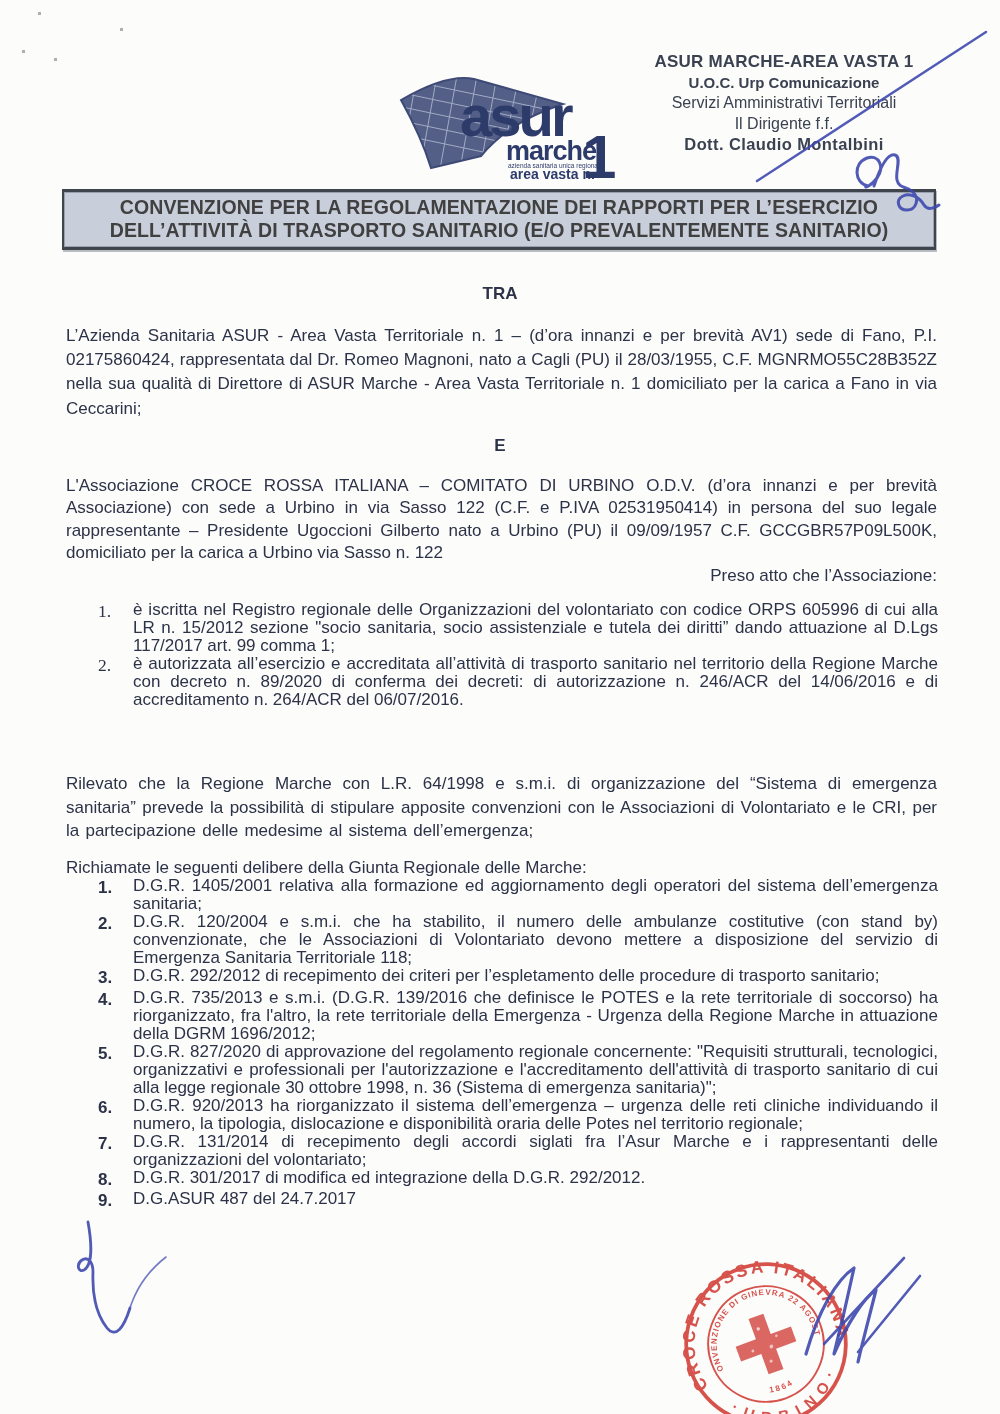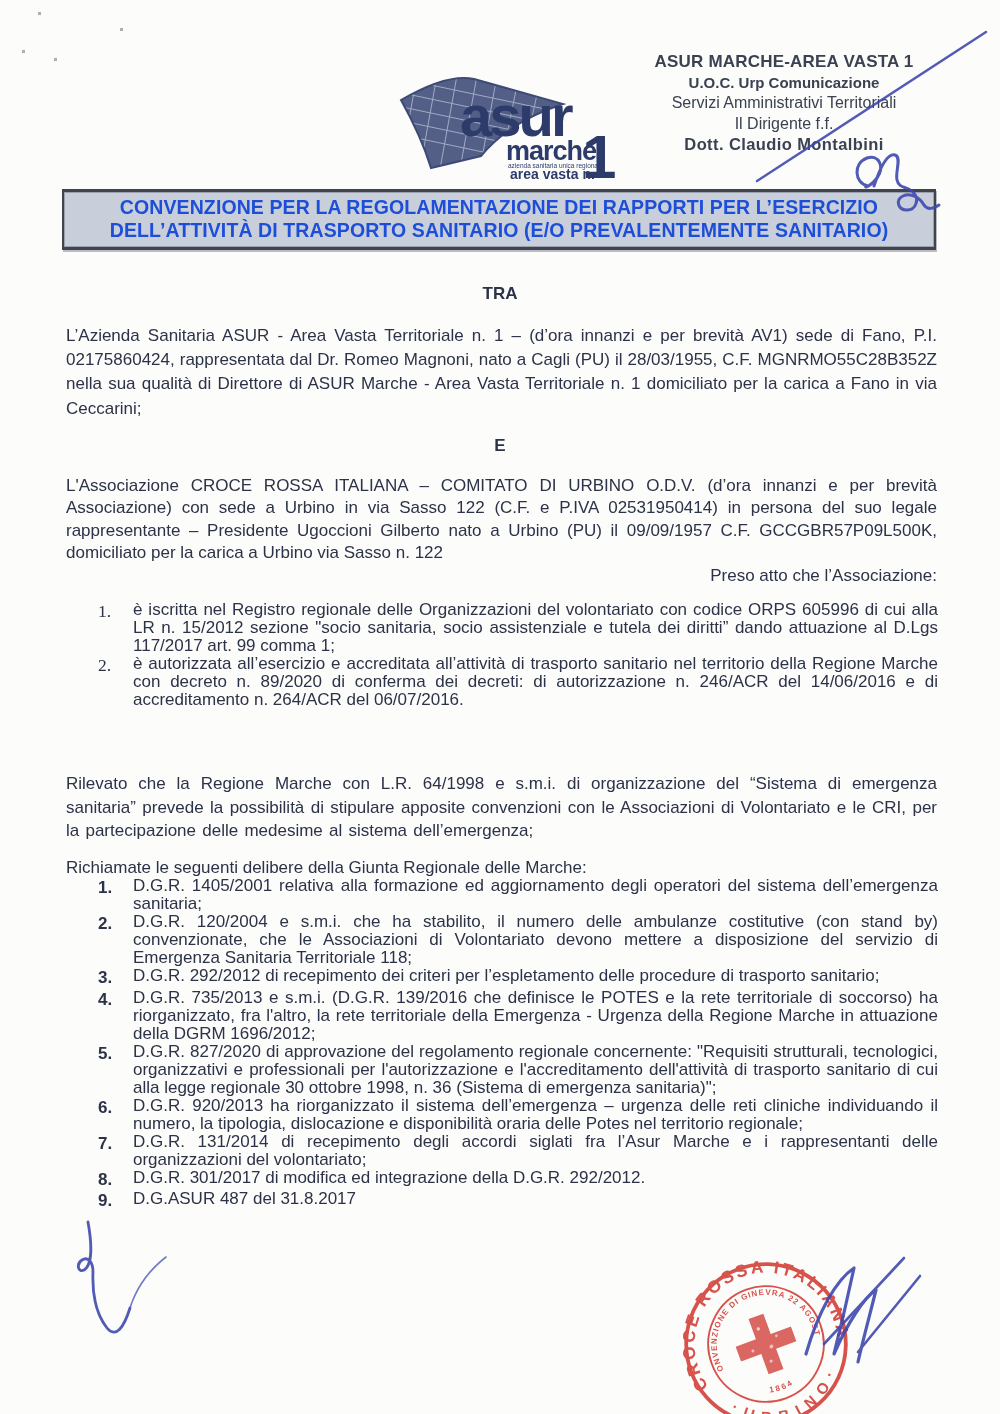--- a/index.html
+++ b/index.html
@@ -16,21 +16,21 @@
   .hdr .h3{font-size:16px;}
   .hdr .h4{font-size:16px;}
   .hdr .h5{font-size:16.5px;font-weight:bold;letter-spacing:.4px;}
   
   .banner{
     left:62px;top:189px;width:874px;box-sizing:border-box;
     background:#c9cedb;border:2px solid #40444d;border-top-width:3px;border-bottom-width:3px;
     box-shadow:inset 0 0 0 1px #9ba1ae, 1px 2px 0 #b9bcc2;
     text-align:center;padding:4px 6px 5px;z-index:2;
   }
-  .banner div{font-size:19.5px;font-weight:bold;color:#1d4ed8;line-height:23px;letter-spacing:.1px;}
+  .banner div{font-size:19.5px;font-weight:bold;color:#404040;line-height:23px;letter-spacing:.1px;}
   .center{width:1000px;text-align:center;}
   .exec{top:259px;font-size:17px;}
   .exec b{letter-spacing:.2px;}
   .tra{top:284px;font-size:17px;font-weight:bold;}
   .body-par{left:66px;width:871px;font-size:17px;text-align:justify;z-index:2;}
   .p1{top:324px;line-height:24.2px;}
   .esep{top:436px;font-size:17px;font-weight:bold;}
   .p2{top:475px;line-height:22.4px;}
   .preso{top:565px;text-align:right;line-height:22px;}
   .rilevato{top:772px;line-height:23.6px;word-spacing:1.5px;}
@@ -157,21 +157,21 @@
     <div class="li">
         <span class="num">7.</span>
         <div class="txt">D.G.R. 131/2014 di recepimento degli accordi siglati fra l’Asur Marche e i rappresentanti delle organizzazioni del volontariato;</div>
       </div>
     <div class="li">
         <span class="num">8.</span>
         <div class="txt">D.G.R. 301/2017 di modifica ed integrazione della D.G.R. 292/2012.</div>
       </div>
     <div class="li">
         <span class="num">9.</span>
-        <div class="txt">D.G.ASUR 487 del 31.8.2017</div>
+        <div class="txt">D.G.ASUR 487 del 24.7.2017</div>
       </div>
   </div>
 
   <div class="abs stamp-wrap">
     <svg width="168" height="168" viewBox="0 0 160 160">
       <g transform="rotate(-20 80 80)" opacity="0.9">
         <circle cx="80" cy="80" r="76" fill="none" stroke="#d24039" stroke-width="3.6"></circle>
         <circle cx="80" cy="80" r="55" fill="none" stroke="#d24039" stroke-width="1.8"></circle>
         <defs>
           <path id="arcTop" d="M 16.1,103.3 A 68,68 0 1 1 143.9,103.3" fill="none"></path>

